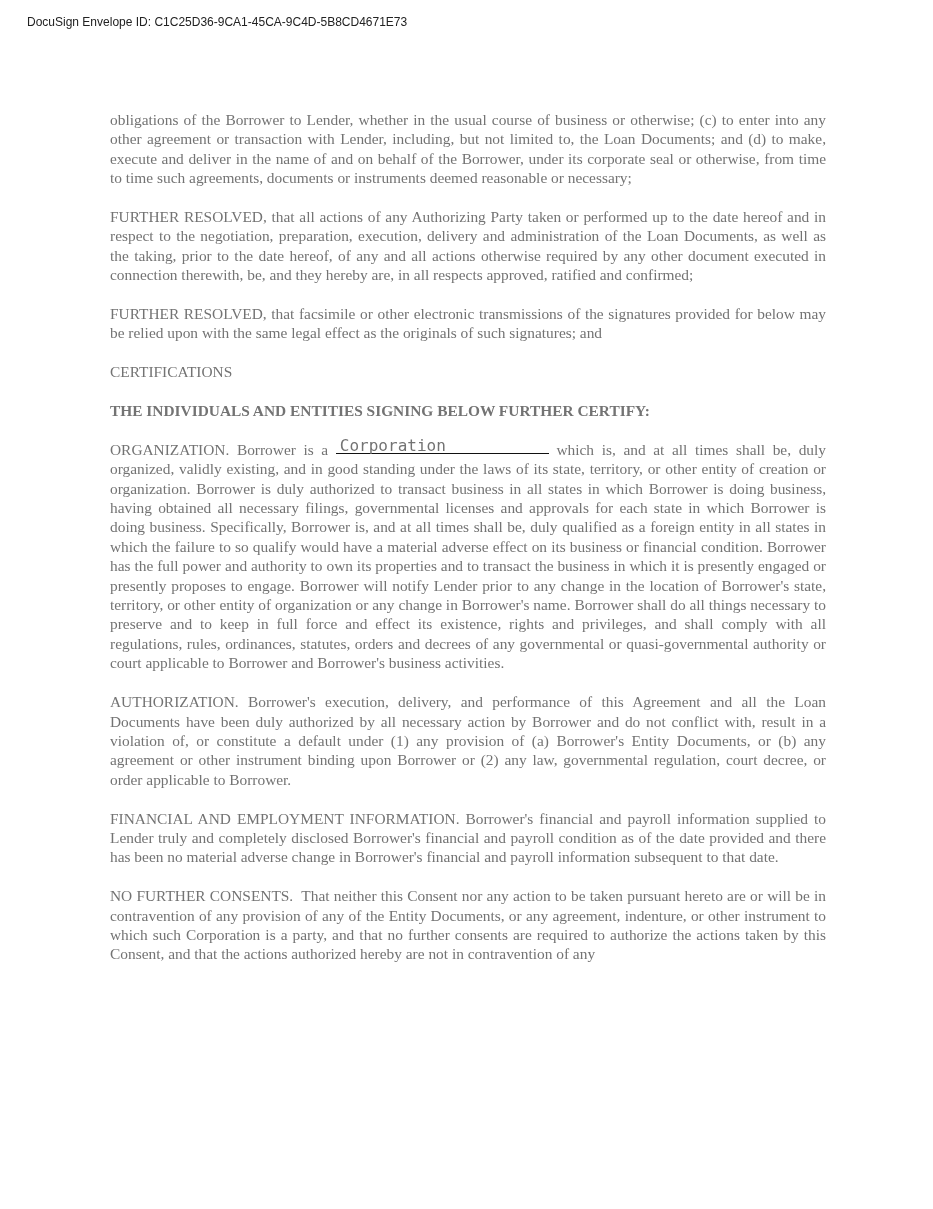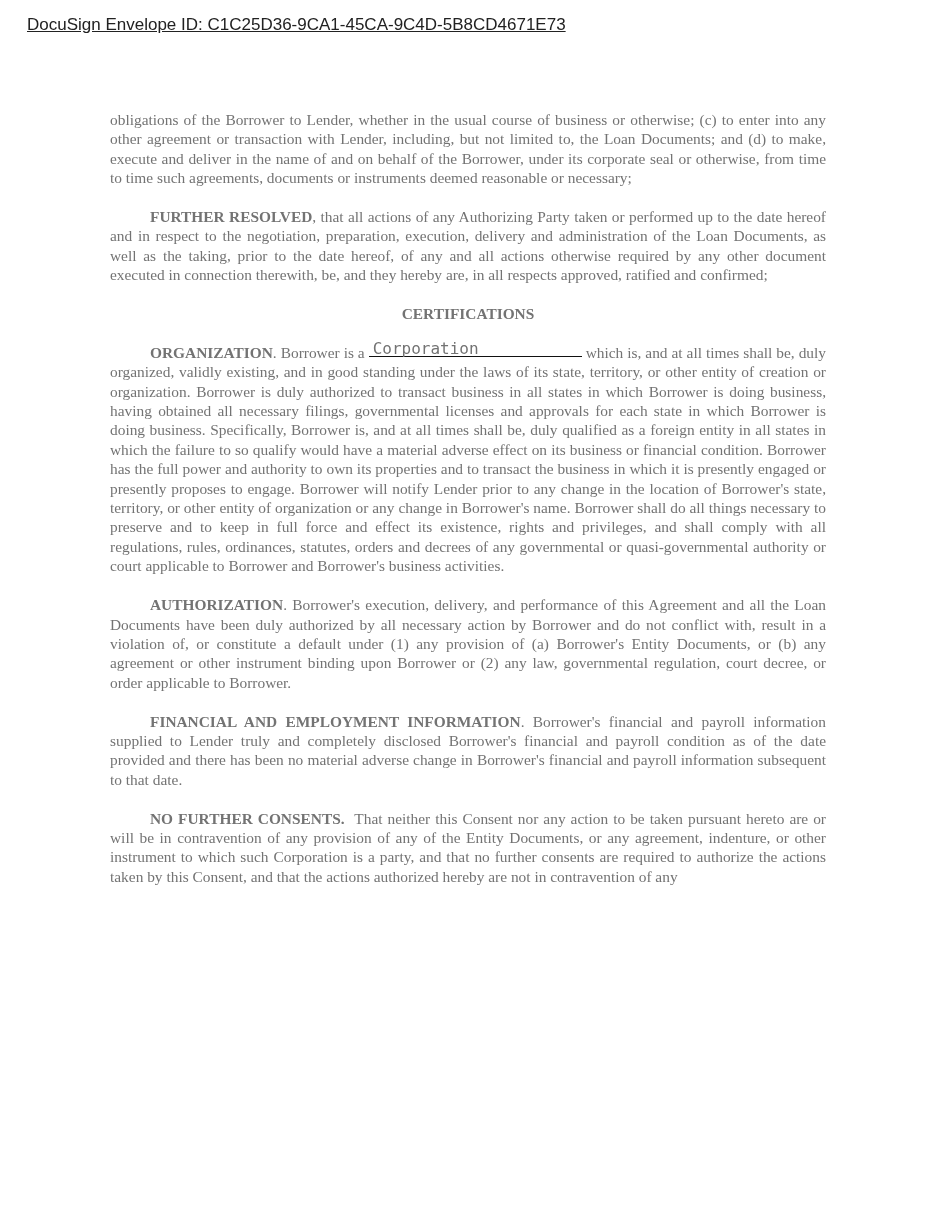--- a/index.html
+++ b/index.html
@@ -1,53 +1,54 @@
 <!DOCTYPE html>
 <html><head>
 <meta charset="utf-8">
 <style>
   html, body { margin: 0; padding: 0; background: #ffffff; }
   body { width: 933px; height: 1209px; position: relative; overflow: hidden; color: #111; }
   .envelope {
     position: absolute; left: 27px; top: 15px;
-    font-family: "Liberation Sans", sans-serif; font-size: 17px; color: #222;
+    font-family: "Liberation Sans", sans-serif; font-size: 12px; color: #222;
     white-space: nowrap;
-    text-decoration: underline;
   }
   .page {
     position: absolute; left: 110px; top: 110px; width: 716px;
     font-family: "Liberation Serif", serif; font-size: 15.4px; line-height: 19.4px;
     text-align: justify; color: #737373;
   }
   .para { margin: 0 0 19.4px 0; }
-  .b { font-weight: bold; margin-left: 40px; }
-  .center-heading { text-align: center; font-weight: bold; margin: 0 0 19.4px 0; }
+  .b { font-weight: normal; }
+  .center-heading { font-weight: normal; margin: 0 0 19.4px 0; }
   .bold-heading { font-weight: bold; margin: 0 0 19.4px 0; text-align: left; }
   .field {
     display: inline-block; width: 213px; border-bottom: 1px solid #111;
     font-family: "DejaVu Sans Mono", "Liberation Mono", monospace; font-size: 16px;
     line-height: 14px; vertical-align: 1px; padding-left: 4px; box-sizing: border-box;
     text-align: left; position: relative; top: -3px;
   }
 </style>
 </head>
 <body>
 
 <div class="envelope">DocuSign Envelope ID: C1C25D36-9CA1-45CA-9C4D-5B8CD4671E73</div>
 
 <div class="page">
 
   <p class="para">obligations of the Borrower to Lender, whether in the usual course of business or otherwise; (c) to enter into any other agreement or transaction with Lender, including, but not limited to, the Loan Documents; and (d) to make, execute and deliver in the name of and on behalf of the Borrower, under its corporate seal or otherwise, from time to time such agreements, documents or instruments deemed reasonable or necessary;</p>
 
   <p class="para"><span class="b">FURTHER RESOLVED</span><span>, that all actions of any Authorizing Party taken or performed up to the date hereof and in respect to the negotiation, preparation, execution, delivery and administration of the Loan Documents, as well as the taking, prior to the date hereof, of any and all actions otherwise required by any other document executed in connection therewith, be, and they hereby are, in all respects approved, ratified and confirmed;</span></p>
 
+  <p class="para"><span class="b">FURTHER RESOLVED</span><span>, that facsimile or other electronic transmissions of the signatures provided for below may be relied upon with the same legal effect as the originals of such signatures; and</span></p>
 
 
   <p class="center-heading">CERTIFICATIONS</p>
 
+  <p class="bold-heading">THE INDIVIDUALS AND ENTITIES SIGNING BELOW FURTHER CERTIFY:</p>
 
   <p class="para"><span class="b">ORGANIZATION</span><span>. Borrower is a </span><span class="field">Corporation</span><span> which is, and at all times shall be, duly organized, validly existing, and in good standing under the laws of its state, territory, or other entity of creation or organization. Borrower is duly authorized to transact business in all states in which Borrower is doing business, having obtained all necessary filings, governmental licenses and approvals for each state in which Borrower is doing business. Specifically, Borrower is, and at all times shall be, duly qualified as a foreign entity in all states in which the failure to so qualify would have a material adverse effect on its business or financial condition. Borrower has the full power and authority to own its properties and to transact the business in which it is presently engaged or presently proposes to engage. Borrower will notify Lender prior to any change in the location of Borrower's state, territory, or other entity of organization or any change in Borrower's name. Borrower shall do all things necessary to preserve and to keep in full force and effect its existence, rights and privileges, and shall comply with all regulations, rules, ordinances, statutes, orders and decrees of any governmental or quasi-governmental authority or court applicable to Borrower and Borrower's business activities.</span></p>
 
   <p class="para"><span class="b">AUTHORIZATION</span><span>. Borrower's execution, delivery, and performance of this Agreement and all the Loan Documents have been duly authorized by all necessary action by Borrower and do not conflict with, result in a violation of, or constitute a default under (1) any provision of (a) Borrower's Entity Documents, or (b) any agreement or other instrument binding upon Borrower or (2) any law, governmental regulation, court decree, or order applicable to Borrower.</span></p>
 
   <p class="para"><span class="b">FINANCIAL AND EMPLOYMENT INFORMATION</span><span>. Borrower's financial and payroll information supplied to Lender truly and completely disclosed Borrower's financial and payroll condition as of the date provided and there has been no material adverse change in Borrower's financial and payroll information subsequent to that date.</span></p>
 
   <p class="para" style="white-space: pre-wrap;"><span class="b">NO FURTHER CONSENTS.</span><span>  That neither this Consent nor any action to be taken pursuant hereto are or will be in contravention of any provision of any of the Entity Documents, or any agreement, indenture, or other instrument to which such Corporation is a party, and that no further consents are required to authorize the actions taken by this Consent, and that the actions authorized hereby are not in contravention of any</span></p>
 
 </div>

